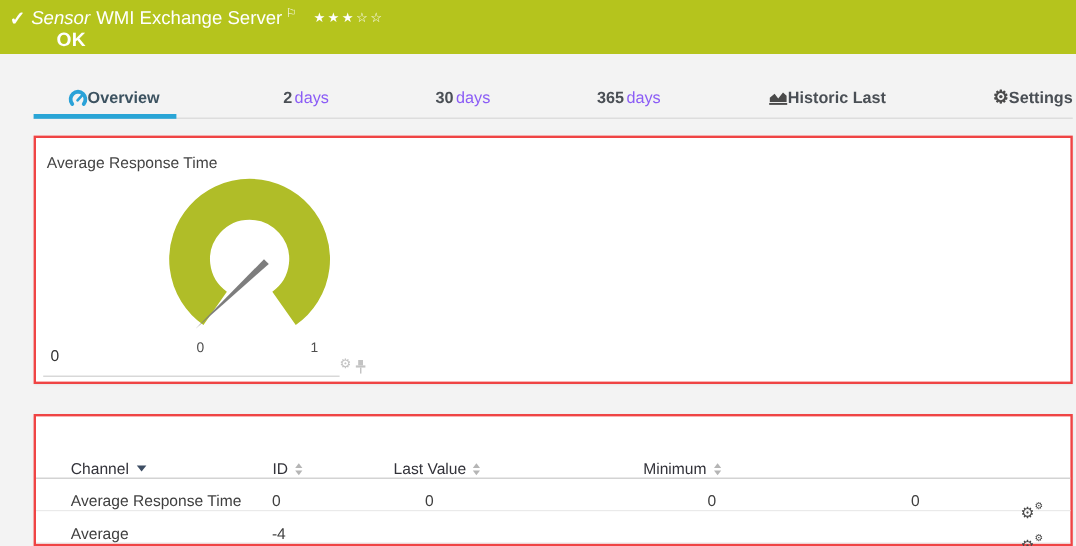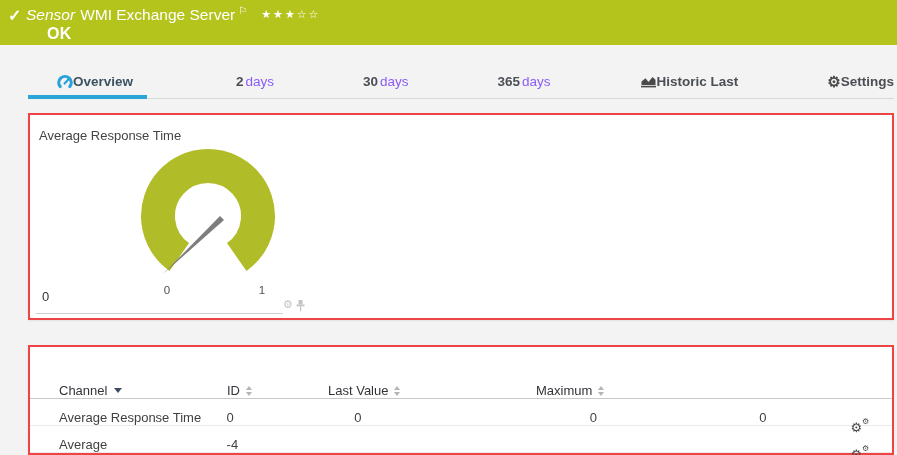--- a/index.html
+++ b/index.html
@@ -163,22 +163,22 @@
           <span class="tri-down"></span>
         </span>
     </div>
     <div class="col-lastvalue hcell">
       <span>Last Value</span>
       <span class="sort">
           <span class="tri-up"></span>
           <span class="tri-down"></span>
         </span>
     </div>
-    <div class="col-maximum hcell">
-      <span>Maximum</span>
+    <div class="col-minimum hcell">
+      <span>Minimum</span>
       <span class="sort">
           <span class="tri-up"></span>
           <span class="tri-down"></span>
         </span>
     </div>
     <div class="col-gear"></div>
   </div>
 
   <div class="trow drow">
     <div class="col-channel">Average Response Time</div>

